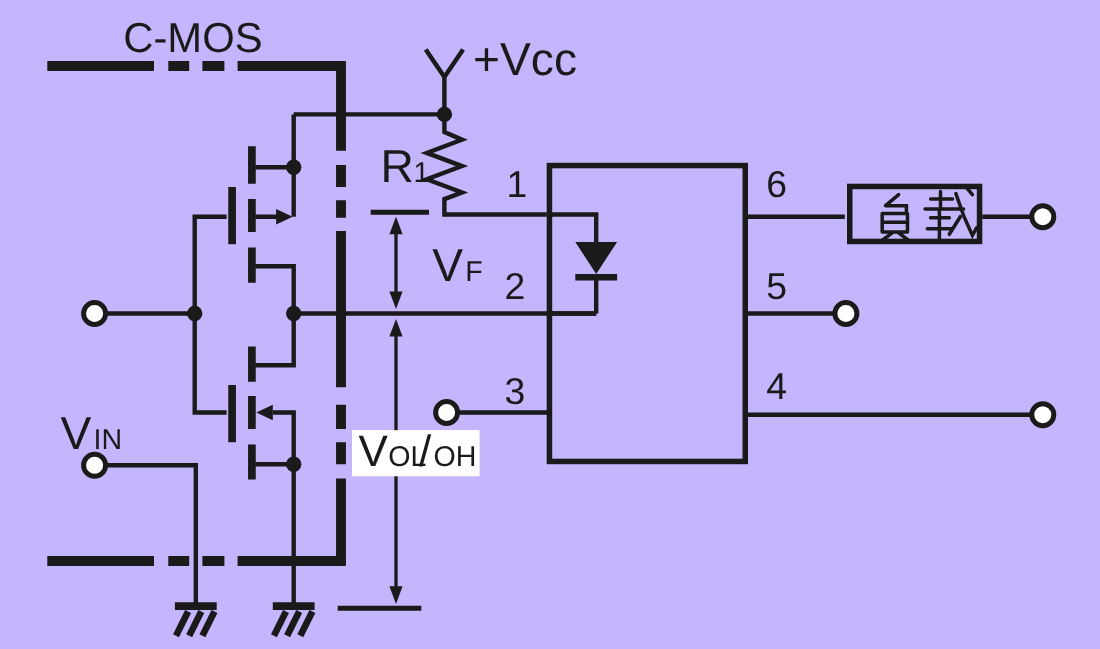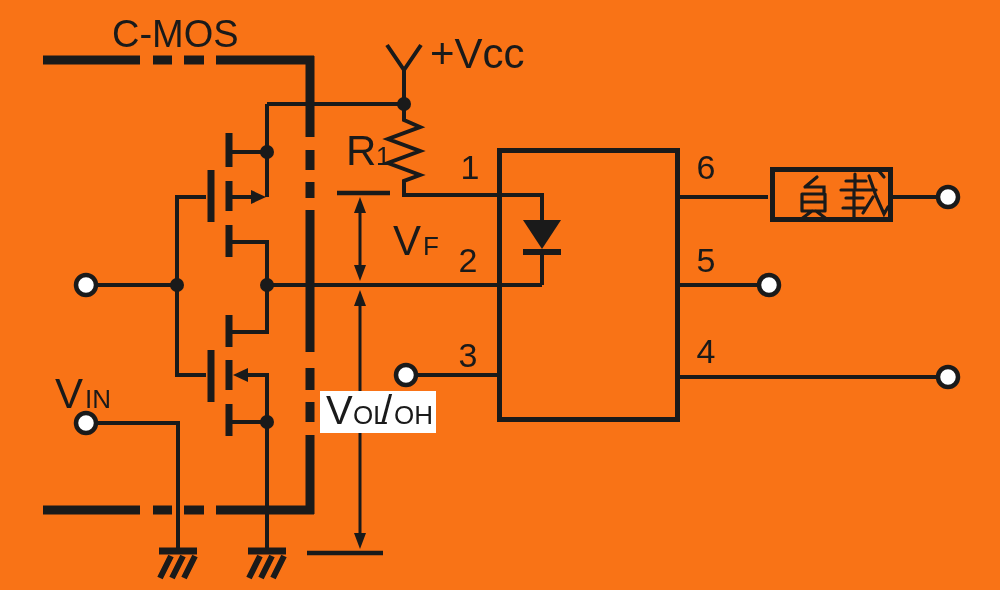--- a/index.html
+++ b/index.html
@@ -1,16 +1,16 @@
 <!DOCTYPE html>
 <html><head>
 <meta charset="utf-8">
 <style>
   html,body{margin:0;padding:0;background:#ffffff;}
-  .stage{position:relative;width:1000px;height:590px;background:#f97316;overflow:hidden;
+  .stage{position:relative;width:1000px;height:590px;background:#c4b5fd;overflow:hidden;
          font-family:"Liberation Sans", sans-serif;}
   svg{display:block;}
   svg text{fill:#1a1a1a;font-family:"Liberation Sans", sans-serif;}
   .t42{font-size:42px;}
   .t40{font-size:40px;}
   .t38{font-size:38px;}
   .t34{font-size:34px;}
   .sub{font-size:26px;}
   .mid{text-anchor:middle;}
   .sr-only{position:absolute;width:1px;height:1px;overflow:hidden;opacity:0;pointer-events:none;}

